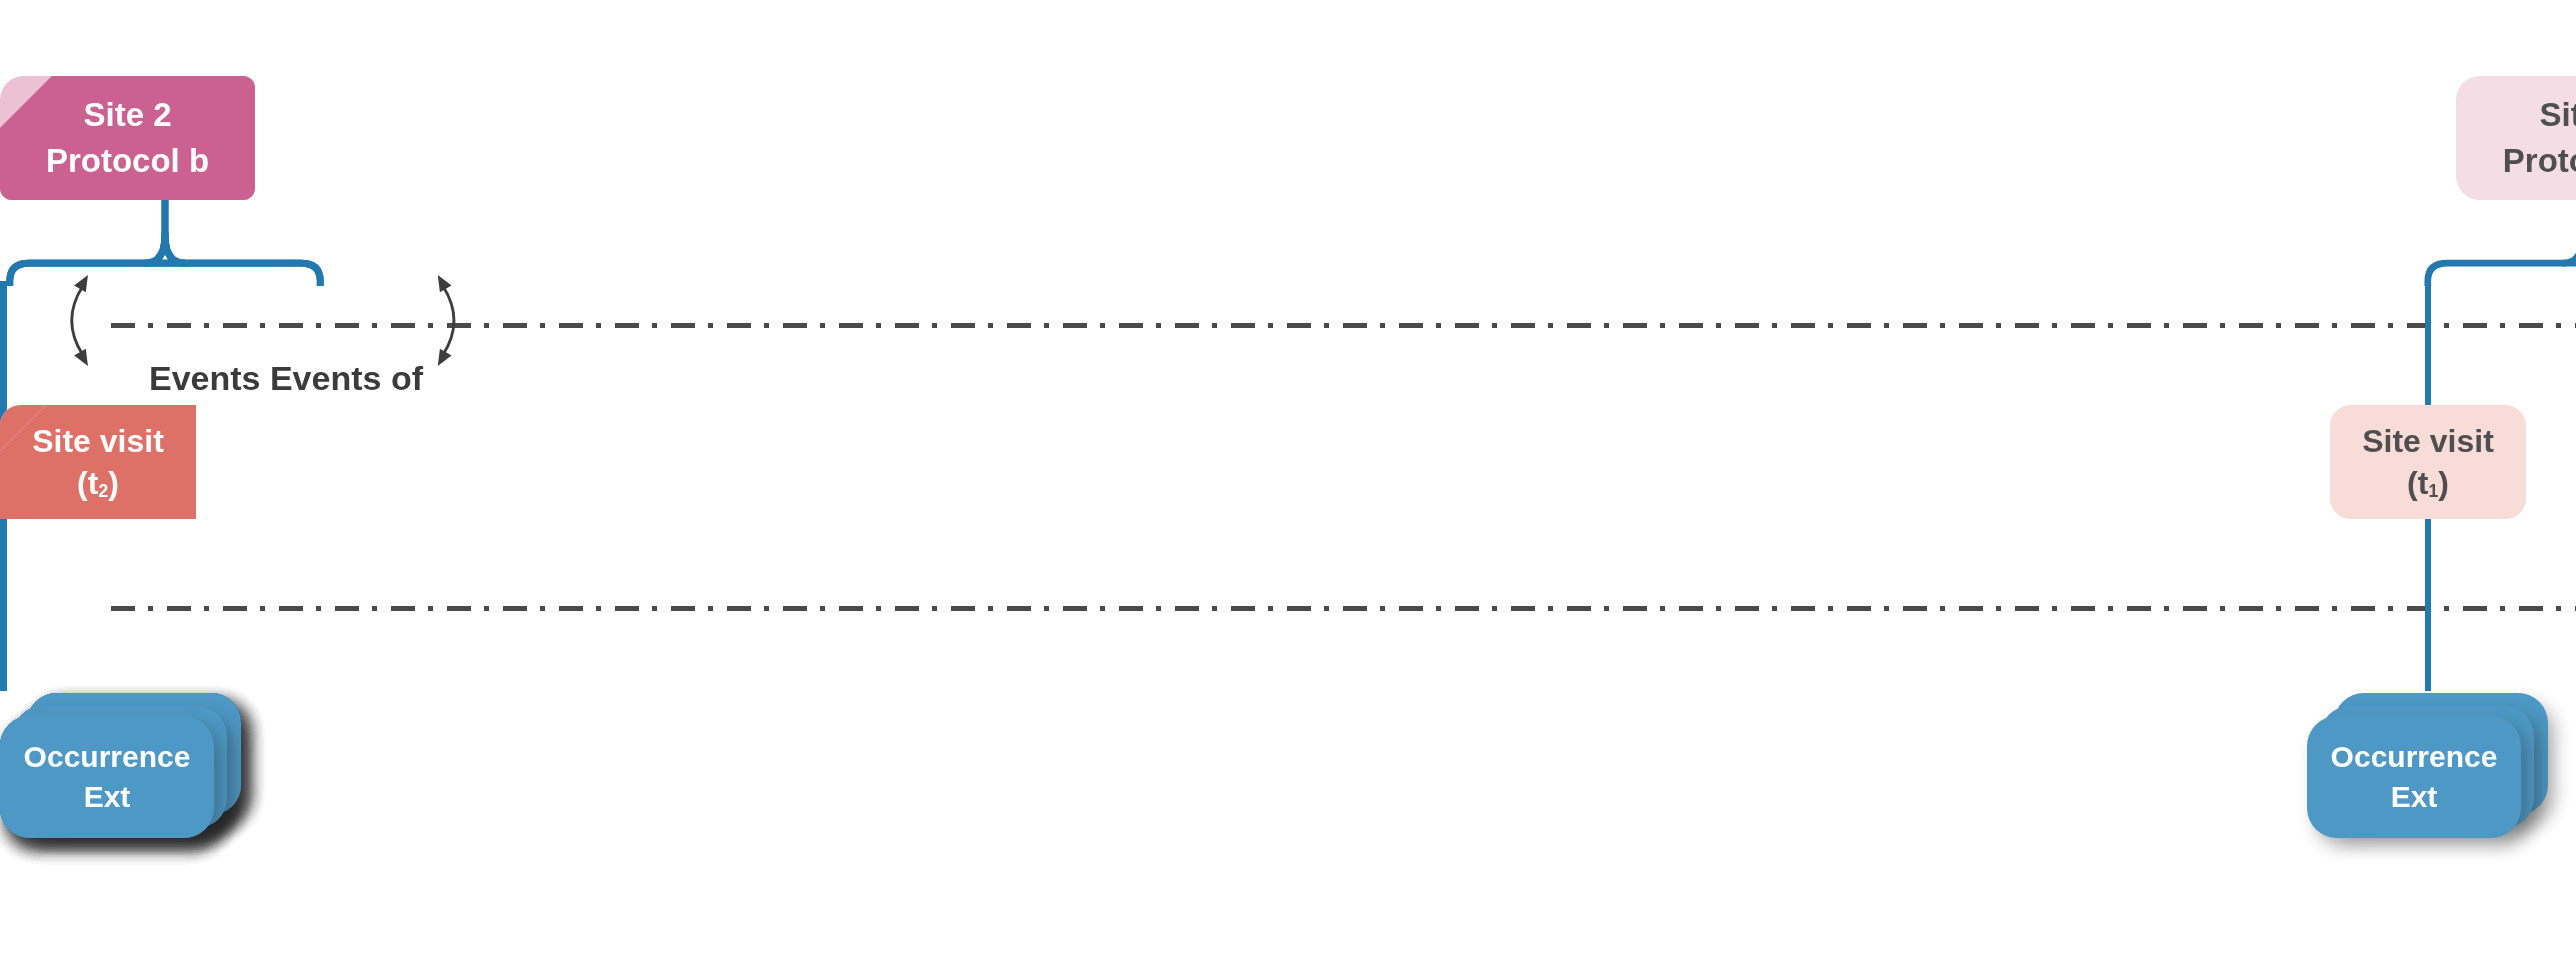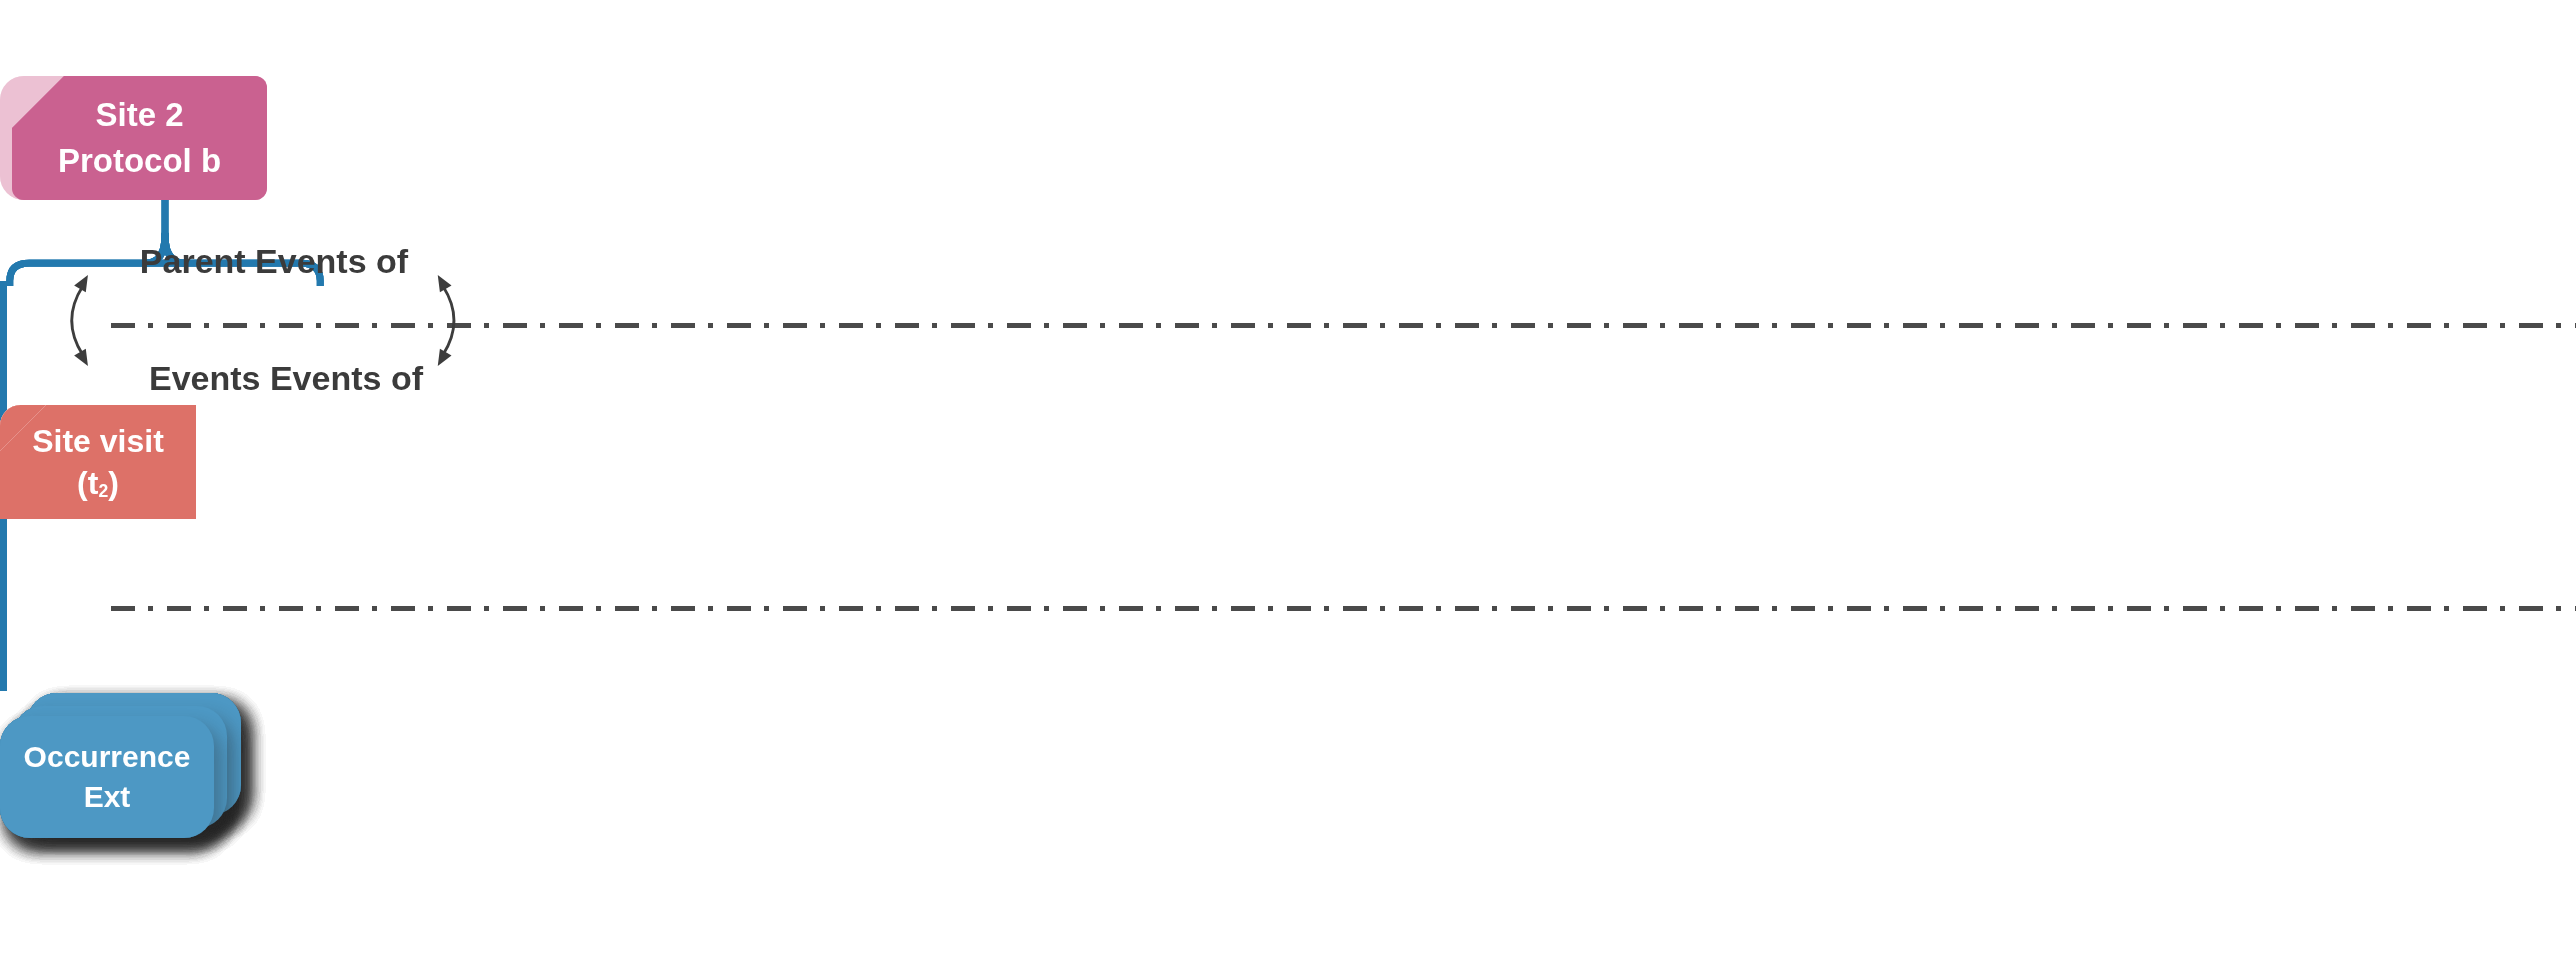--- a/index.html
+++ b/index.html
@@ -38,21 +38,20 @@
 
   .protocol{left:calc(var(--cx) - 127px);top:76px;width:255px;height:124px;
             font-size:33px;line-height:1.38;border-radius:24px;}
   .p-s1a{background:#f4dde5;color:#4f4f4f;}
   .p-s1b{background:#ecc1d3;color:#4f4f4f;}
   .p-s2a{background:#dd8fb4;color:#ffffff;}
   .p-s2b{background:#ca6190;color:#ffffff;}
   .protocol.chamfer{
     border-radius:12px;
     clip-path:path("M 52 0 L 442 0 L 494 52 L 494 196 Q 494 241 449 241 L 45 241 Q 0 241 0 196 L 0 52 Z");
-    margin-left:12px;
   }
 
   .visit{top:405px;width:196px;height:114px;font-size:32px;line-height:1.32;border-radius:20.6px;}
   .visit.vpos1{left:calc(var(--cx) - 155px - 98px);}
   .visit.vpos2{left:calc(var(--cx) + 155px - 98px);}
   .visit.t1{background:#f7dcd8;color:#4f4f4f;}
   .visit.t2{background:#dd7168;color:#ffffff;}
   .visit.chamfer{
     border-radius:0;
     clip-path:path("M 46 0 L 334 0 L 380 46 L 380 182 Q 380 222 340 222 L 40 222 Q 0 222 0 182 L 0 46 Z");
@@ -82,21 +81,20 @@
   .arrowhead{fill:#3d3d3d;}
 </style>
 </head>
 <body>
 
 <div id="canvas">
 
   <div id="dash-upper" class="dashline"></div>
   <div id="dash-lower" class="dashline"></div>
 
-  <div id="parent-label" class="side-label">Parent Events of</div>
   <div id="child-label" class="side-label">Events Events of</div>
 
   <svg id="swap-arrows" width="474" height="170" viewBox="0 0 920 330">
     <g>
       <path class="arrowpath" d="M100 96 Q58 162 100 228"></path>
       <polygon class="arrowhead" points="0,-21 13,10 -13,10" transform="translate(100,92) rotate(30)"></polygon>
       <polygon class="arrowhead" points="0,-21 13,10 -13,10" transform="translate(100,232) rotate(150)"></polygon>
     </g>
     <g>
       <path class="arrowpath" d="M800 96 Q842 162 800 228"></path>

